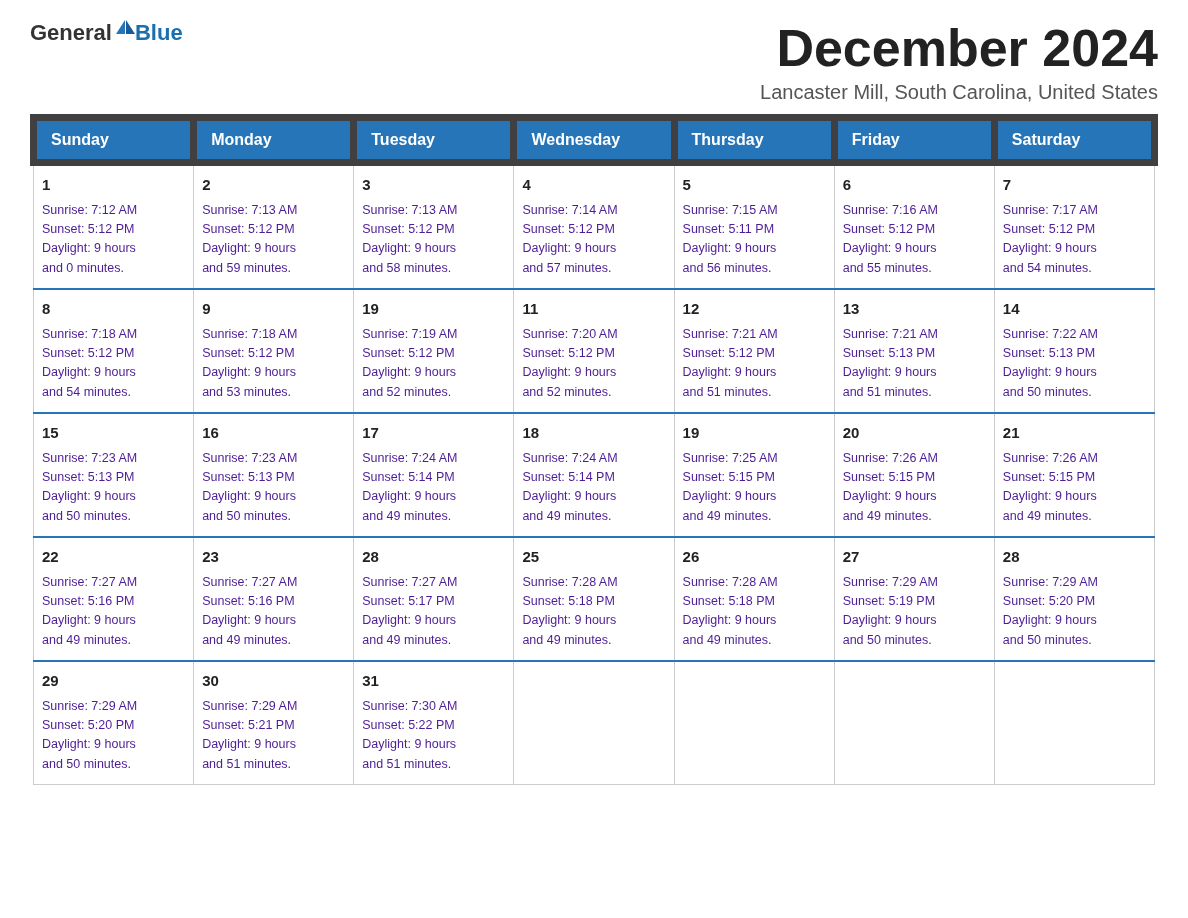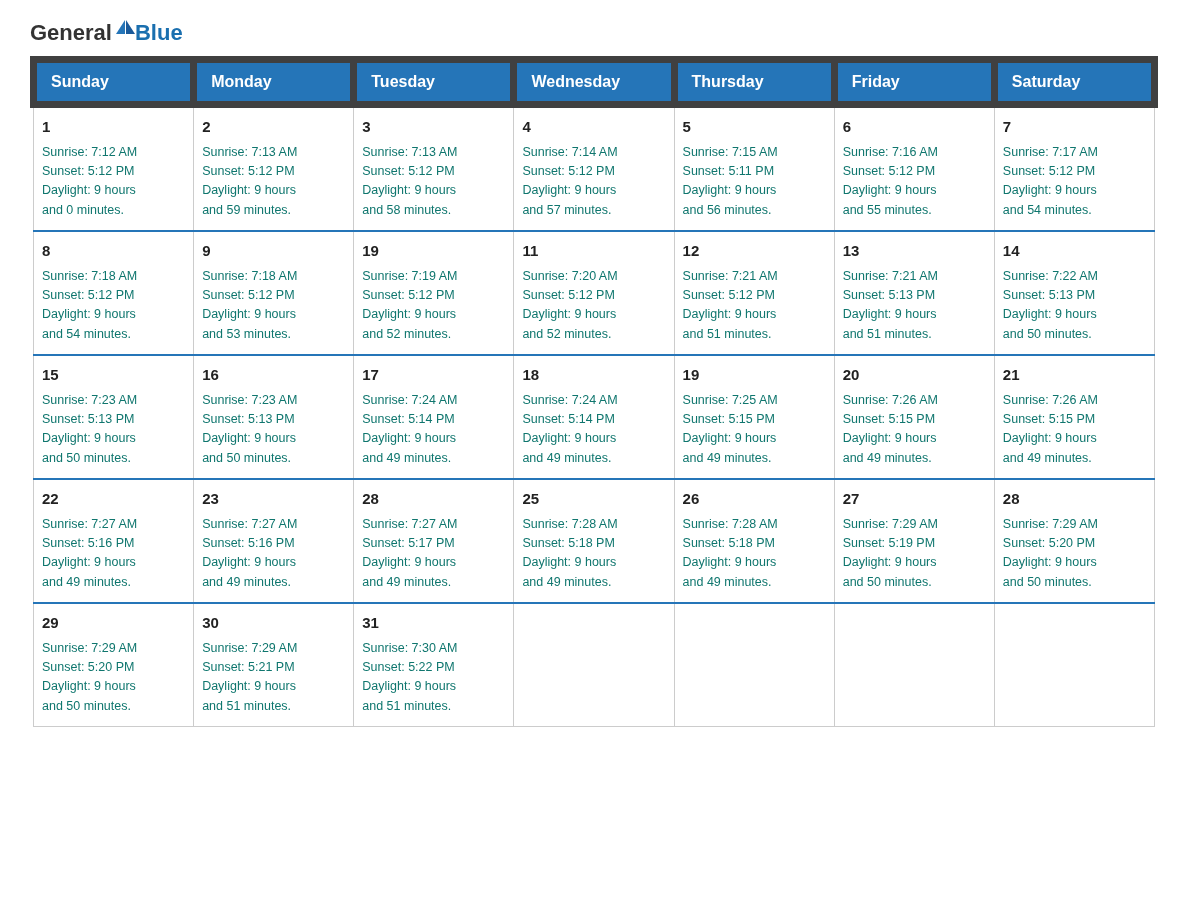--- a/index.html
+++ b/index.html
@@ -68,21 +68,21 @@
       background: #fff;
     }
     .day-num {
       font-size: 15px;
       font-weight: 600;
       display: block;
       margin-bottom: 4px;
     }
     .day-info {
       font-size: 12.5px;
-      color: #0f766e;
+      color: #4c1d95;
       line-height: 1.55;
     }
     tr td:first-child { border-left: 1px solid #ccc; }
     tbody tr td { border-top: 2px solid #2575b8; }
     tbody tr:not(:first-child) td { border-top: 1px solid #ccc; }
     tbody tr td { border-top: none; }
     tbody tr { border-top: 2px solid #2575b8; }
     .empty { background: #fff; }
   </style>
 </head>
@@ -96,20 +96,24 @@
         <div style="display:flex;flex-direction:row;align-items:flex-start;margin-left:4px;">
           <div style="display:flex;align-items:center;">
             <div style="width:0;height:0;border-left:9px solid transparent;border-right:0px solid transparent;border-bottom:14px solid #2575b8;margin-right:1px;"></div>
             <div style="width:0;height:0;border-left:0px solid transparent;border-right:9px solid transparent;border-bottom:14px solid #1a5a9a;"></div>
           </div>
           <span class="logo-text-blue">Blue</span>
         </div>
       </div>
     </div>
   </div>
+  <div class="title-area">
+    <div class="month-title">December 2024</div>
+    <div class="location-title">Lancaster Mill, South Carolina, United States</div>
+  </div>
 </div>
 
 <table>
   <thead>
     <tr>
     <th>Sunday</th>
         <th>Monday</th>
         <th>Tuesday</th>
         <th>Wednesday</th>
         <th>Thursday</th>

